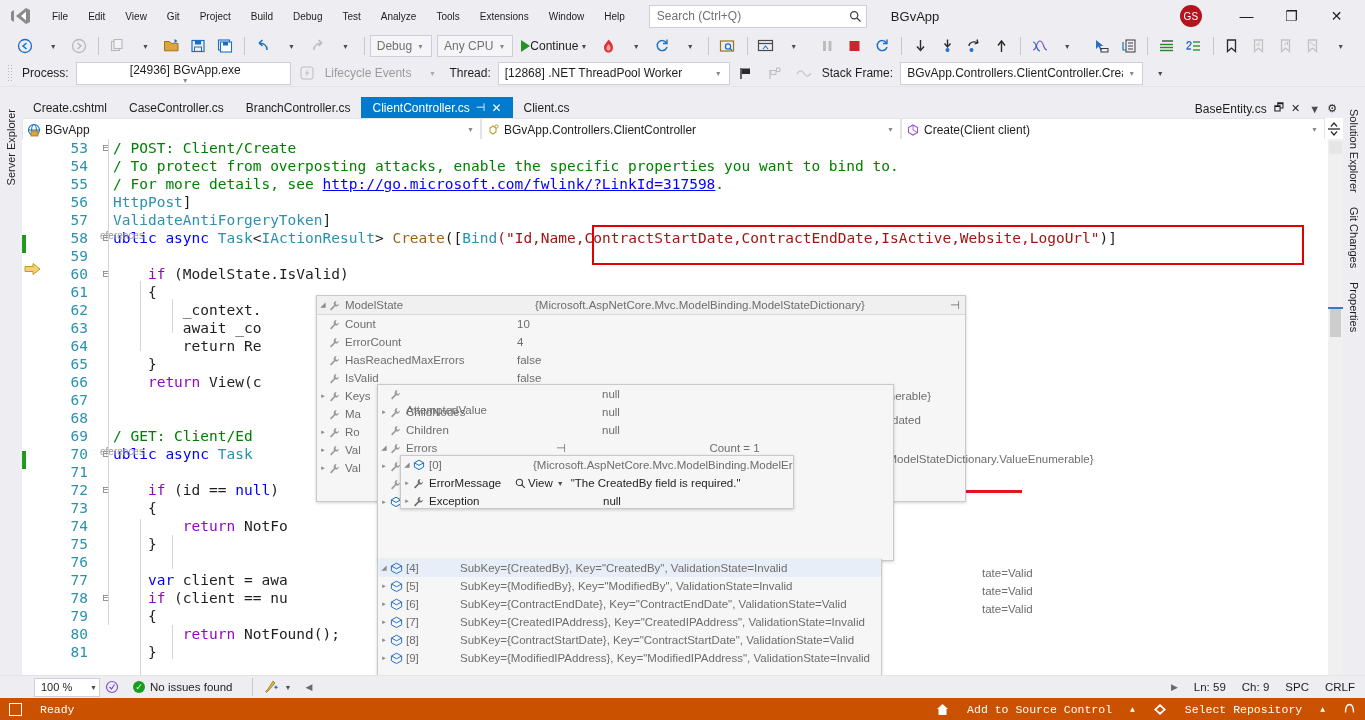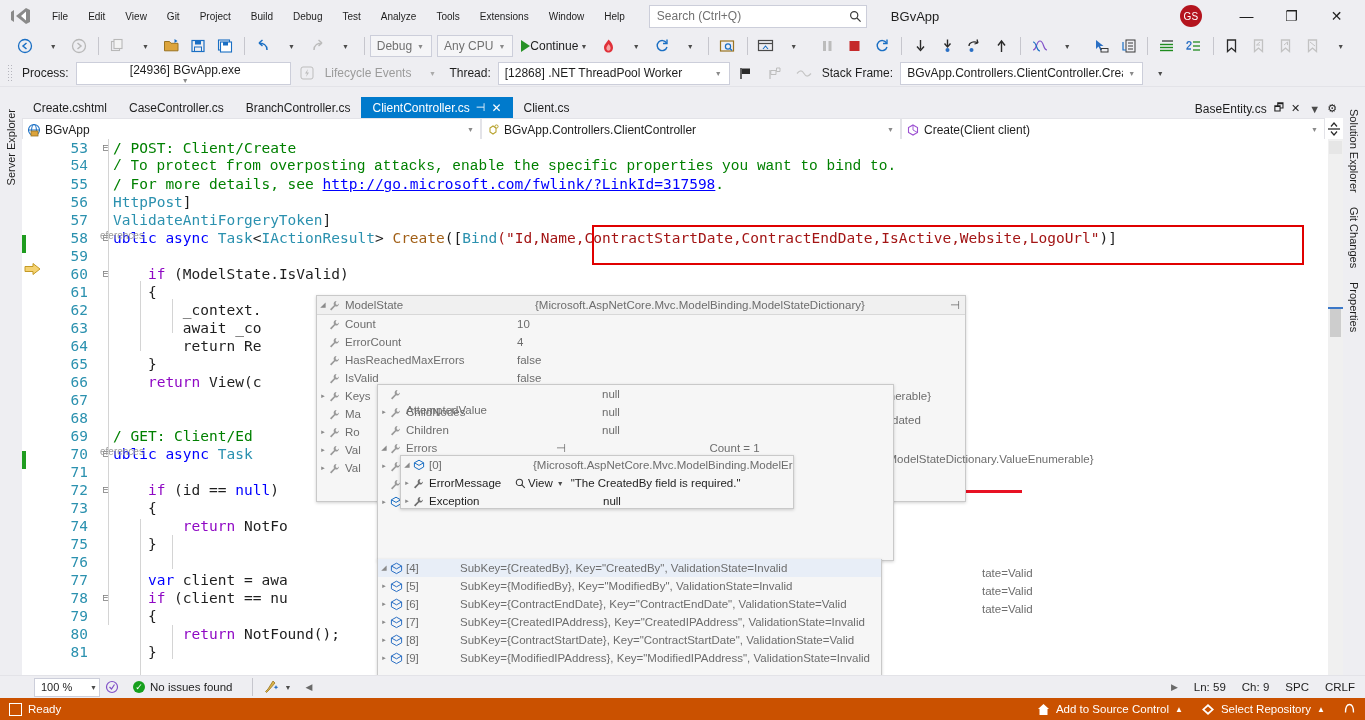--- a/index.html
+++ b/index.html
@@ -122,21 +122,21 @@
   .hthumb{position:absolute;top:2px;height:10px;background:#cdcdcd;}
   .statusline{position:absolute;left:0;right:0;bottom:22px;height:22px;background:#eeeef2;
       display:flex;align-items:center;font-size:11.5px;color:#1e1e1e;border-top:1px solid #e3e3e8;}
   .zoomsel{display:flex;align-items:center;border:1px solid #ccceda;background:#fff;height:17px;
       margin-left:6px;padding:0 2px 0 6px;font-size:11px;min-width:56px;}
   .okdot{width:12px;height:12px;border-radius:50%;background:#17a01d;color:#fff;font-size:9px;
       display:flex;align-items:center;justify-content:center;margin-right:5px;}
   .statusright{margin-left:auto;display:flex;align-items:center;gap:16px;padding-right:10px;}
   .vsbar{position:absolute;left:0;right:0;bottom:0;height:22px;background:#ca5100;color:#fff;
       display:flex;align-items:center;font-size:11.5px;}
-  .vsbar .seg{display:flex;align-items:center;gap:6px;padding:0 9px;height:22px;}
+  .vsbar .seg{display:flex;align-items:center;gap:18px;padding:0 9px;height:22px;font-family:Liberation Mono, monospace;}
   .vsbar .right{margin-left:auto;display:flex;align-items:center;}
   .whitesq{width:11px;height:11px;border:1.5px solid #fff;}
 
   svg{display:block;}
 </style>
 </head>
 <body>
 
 <div class="app">
 
@@ -550,21 +550,21 @@
         <svg width="18" height="16" viewBox="0 0 18 16">
             <path d="M1 5.5 L9 5.5 L9 2.5 L16 8 L9 13.5 L9 10.5 L1 10.5 Z" fill="#f5d271" stroke="#c49a26" stroke-width="1"></path>
           </svg>
       </div>
     </div>
     <div class="changebar" style="top:96px;height:18px;"></div>
     <div class="changebar" style="top:312px;height:18px;"></div>
 
     <div class="codelines" id="code-lines">
         <div class="ln" style="top: 0px; left: 0px; right: 0px;"><span class="lnum">53</span><span class="fold">⊟</span><span class="ctext"><span class="cmt">/ POST: Client/Create</span></span></div>
-        <div class="ln" style="top: 18px; left: 0px; right: 0px; font-family: Liberation Mono, monospace;"><span class="lnum">54</span><span class="fold"></span><span class="ctext"><span class="cmt">/ To protect from overposting attacks, enable the specific properties you want to bind to.</span></span></div>
+        <div class="ln" style="top: 18px; left: 0px; right: 0px;"><span class="lnum">54</span><span class="fold"></span><span class="ctext"><span class="cmt">/ To protect from overposting attacks, enable the specific properties you want to bind to.</span></span></div>
         <div class="ln" style="top: 36px; left: 0px; right: 0px;"><span class="lnum">55</span><span class="fold"></span><span class="ctext"><span class="cmt">/ For more details, see </span><span class="lnk">http://go.microsoft.com/fwlink/?LinkId=317598</span><span class="cmt">.</span></span></div>
         <div class="ln" style="top: 54px; left: 0px; right: 0px;"><span class="lnum">56</span><span class="fold"></span><span class="ctext"><span class="typ">HttpPost</span><span class="id">]</span></span></div>
         <div class="ln" style="top: 72px; left: 0px; right: 0px;"><span class="lnum">57</span><span class="fold"></span><span class="ctext"><span class="typ">ValidateAntiForgeryToken</span><span class="id">]</span></span></div>
         <div class="ln" style="top: 90px; left: 0px; right: 0px;"><span class="lnum">58</span><span class="fold">⊟</span><span class="ctext"><span class="kw">ublic</span><span class="id"> </span><span class="kw">async</span><span class="id"> </span><span class="typ">Task</span><span class="id">&lt;</span><span class="typ">IActionResult</span><span class="id">&gt; </span><span class="mth">Create</span><span class="id">([</span><span class="typ">Bind</span><span class="str">(</span><span class="str">"Id,Name,ContractStartDate,ContractEndDate,IsActive,Website,LogoUrl"</span><span class="id">)]</span></span></div>
         <div class="ln" style="top: 108px; left: 0px; right: 0px;"><span class="lnum">59</span><span class="fold"></span><span class="ctext"></span></div>
         <div class="ln" style="top: 126px; left: 0px; right: 0px;"><span class="lnum">60</span><span class="fold">⊟</span><span class="ctext"><span class="id">    </span><span class="kw2">if</span><span class="id"> (ModelState.IsValid)</span></span></div>
         <div class="ln" style="top: 144px; left: 0px; right: 0px;"><span class="lnum">61</span><span class="fold"></span><span class="ctext"><span class="id">    {</span></span></div>
         <div class="ln" style="top: 162px; left: 0px; right: 0px;"><span class="lnum">62</span><span class="fold"></span><span class="ctext"><span class="id">        _context.</span></span></div>
         <div class="ln" style="top: 180px; left: 0px; right: 0px;"><span class="lnum">63</span><span class="fold"></span><span class="ctext"><span class="id">        await _co</span></span></div>
         <div class="ln" style="top: 198px; left: 0px; right: 0px;"><span class="lnum">64</span><span class="fold"></span><span class="ctext"><span class="id">        return Re</span></span></div>

